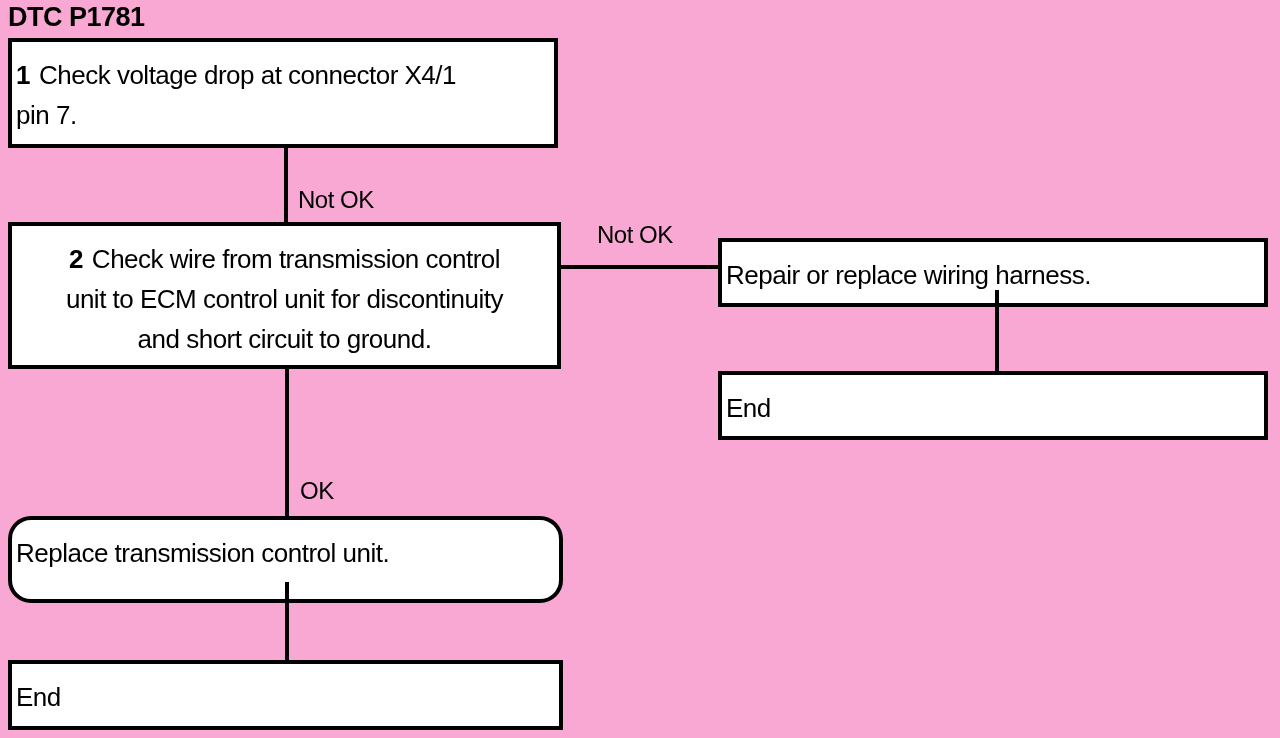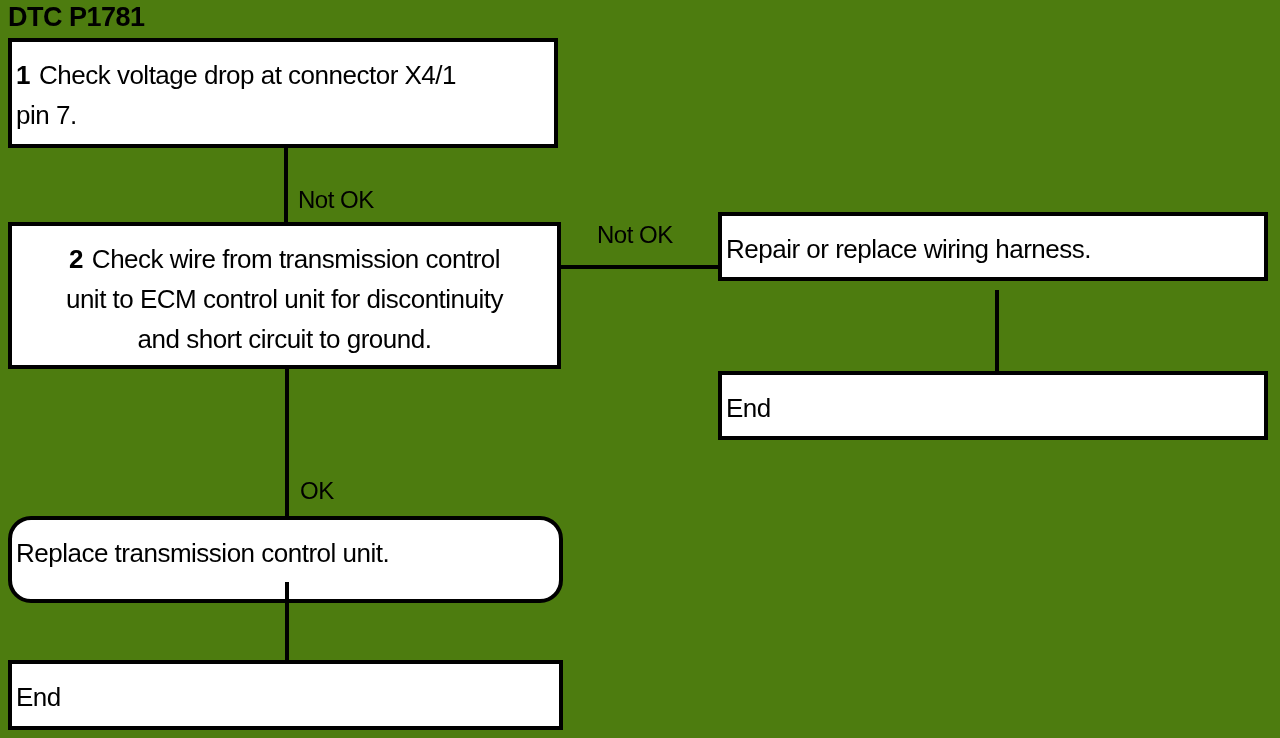--- a/index.html
+++ b/index.html
@@ -4,21 +4,21 @@
 <style>
   html, body {
     margin: 0;
     padding: 0;
     background: #ffffff;
   }
   .canvas {
     position: relative;
     width: 1280px;
     height: 738px;
-    background: #4d7c0f;
+    background: #f9a8d4;
     font-family: "Liberation Sans", sans-serif;
     color: #000000;
     overflow: hidden;
   }
   .diagram-title {
     position: absolute;
     left: 8px;
     top: 2px;
     font-size: 27px;
     font-weight: 700;
@@ -50,21 +50,21 @@
   }
   .edge-label {
     position: absolute;
     font-size: 24px;
     letter-spacing: -0.5px;
     white-space: nowrap;
   }
   
   #step1   { left: 8px;   top: 38px;  width: 550px; height: 110px; }
   #step2   { left: 8px;   top: 222px; width: 553px; height: 147px; text-align: center; }
-  #repair  { left: 718px; top: 212px; width: 550px; height: 69px;  }
+  #repair  { left: 718px; top: 238px; width: 550px; height: 69px;  }
   #endR    { left: 718px; top: 371px; width: 550px; height: 69px;  }
   #replace { left: 8px;   top: 516px; width: 555px; height: 87px; border-radius: 23px;  }
   #endL    { left: 8px;   top: 660px; width: 555px; height: 70px;  }
   
   #edge-s1-s2      { left: 284px; top: 147px; width: 4px;   height: 76px; }
   #edge-s2-repair  { left: 561px; top: 265px; width: 157px; height: 4px;  }
   #edge-repair-end { left: 995px; top: 290px; width: 4px;   height: 82px; }
   #edge-s2-replace { left: 285px; top: 368px; width: 4px;   height: 149px; }
   #edge-replace-end{ left: 285px; top: 582px; width: 4px;   height: 79px; }
   

